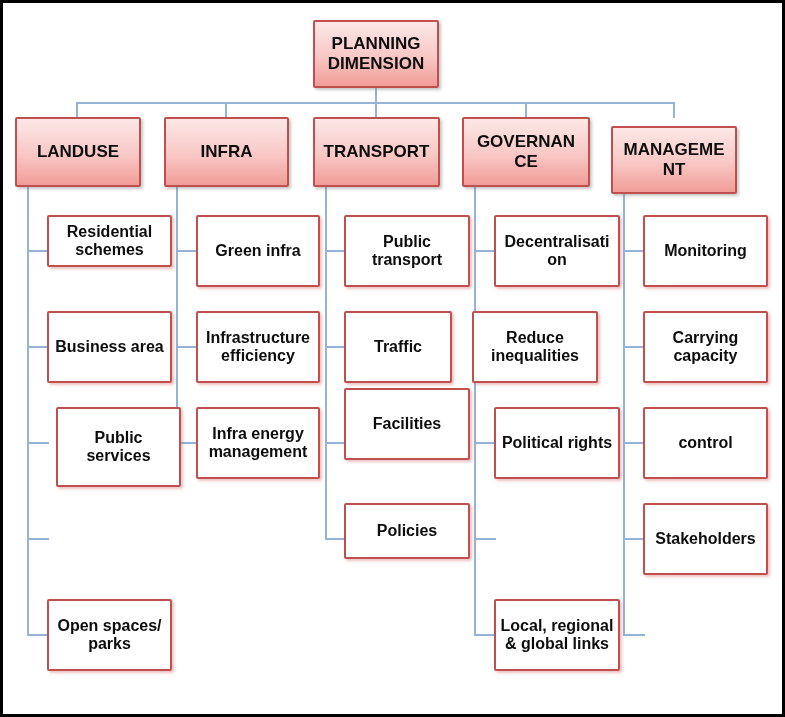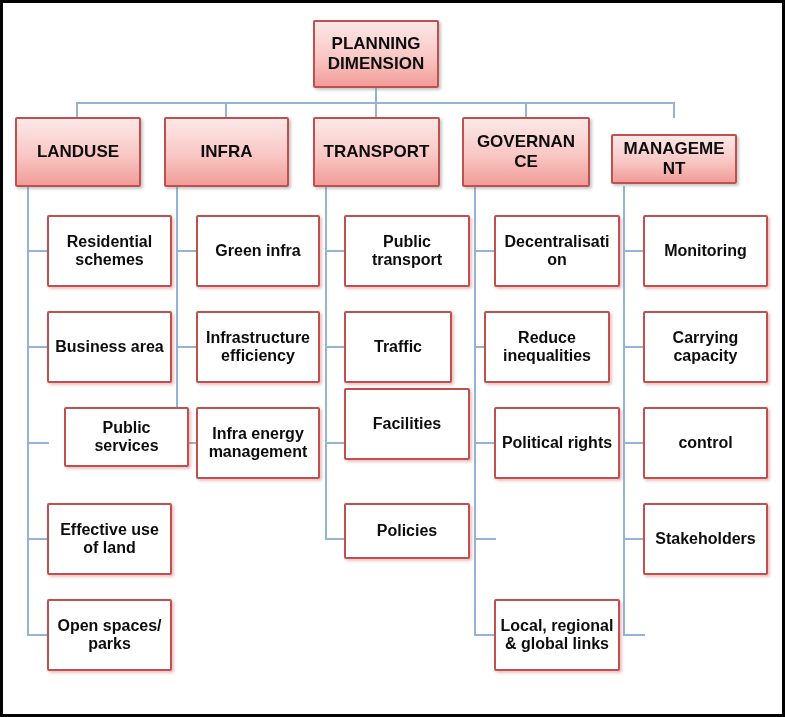--- a/index.html
+++ b/index.html
@@ -69,39 +69,38 @@
              M475 251 H495 M475 347 H495 M475 443 H495 M475 539 H495 M475 635 H495
              M624 251 H644 M624 347 H644 M624 443 H644 M624 539 H644 M624 635 H644" fill="none" style="stroke:var(--connector)" stroke-width="2" stroke-linecap="square"></path>
   </svg>
 
   <div class="node header" style="left:313px;top:20px;width:126px;height:68px">PLANNING DIMENSION</div>
 
   <div class="node header" style="left:15px;top:117px;width:126px;height:70px">LANDUSE</div>
   <div class="node header" style="left:164px;top:117px;width:125px;height:70px">INFRA</div>
   <div class="node header" style="left:313px;top:117px;width:127px;height:70px">TRANSPORT</div>
   <div class="node header" style="left:462px;top:117px;width:128px;height:70px">GOVERNANCE</div>
-  <div class="node header" style="left:611px;top:134px;width:126px;height:50px">MANAGEMENT</div>
+  <div class="node header" style="left:611px;top:126px;width:126px;height:68px">MANAGEMENT</div>
 
-  <div class="node child" style="left:47px;top:215px;width:125px;height:72px">Residential schemes</div>
+  <div class="node child" style="left:47px;top:215px;width:125px;height:52px">Residential schemes</div>
   <div class="node child" style="left:47px;top:311px;width:125px;height:72px">Business area</div>
-  <div class="node child" style="left:64px;top:407px;width:125px;height:60px">Public services</div>
-  <div class="node child" style="left:47px;top:503px;width:125px;height:72px">Effective use of land</div>
+  <div class="node child" style="left:56px;top:407px;width:125px;height:80px">Public services</div>
   <div class="node child" style="left:47px;top:599px;width:125px;height:72px">Open spaces/ parks</div>
 
   <div class="node child" style="left:196px;top:215px;width:124px;height:72px">Green infra</div>
   <div class="node child" style="left:196px;top:311px;width:124px;height:72px">Infrastructure efficiency</div>
   <div class="node child" style="left:196px;top:407px;width:124px;height:72px">Infra energy management</div>
 
   <div class="node child" style="left:344px;top:215px;width:126px;height:72px">Public transport</div>
   <div class="node child" style="left:344px;top:311px;width:108px;height:72px">Traffic</div>
   <div class="node child" style="left:344px;top:388px;width:126px;height:72px">Facilities</div>
   <div class="node child" style="left:344px;top:503px;width:126px;height:56px">Policies</div>
 
   <div class="node child" style="left:494px;top:215px;width:126px;height:72px">Decentralisation</div>
-  <div class="node child" style="left:484px;top:311px;width:126px;height:72px">Reduce inequalities</div>
+  <div class="node child" style="left:472px;top:311px;width:126px;height:72px">Reduce inequalities</div>
   <div class="node child" style="left:494px;top:407px;width:126px;height:72px">Political rights</div>
   <div class="node child" style="left:494px;top:599px;width:126px;height:72px">Local, regional &amp; global links</div>
 
   <div class="node child" style="left:643px;top:215px;width:125px;height:72px">Monitoring</div>
   <div class="node child" style="left:643px;top:311px;width:125px;height:72px">Carrying capacity</div>
   <div class="node child" style="left:643px;top:407px;width:125px;height:72px">control</div>
   <div class="node child" style="left:643px;top:503px;width:125px;height:72px">Stakeholders</div>
 
   <div class="outer-frame"></div>
 </div>

